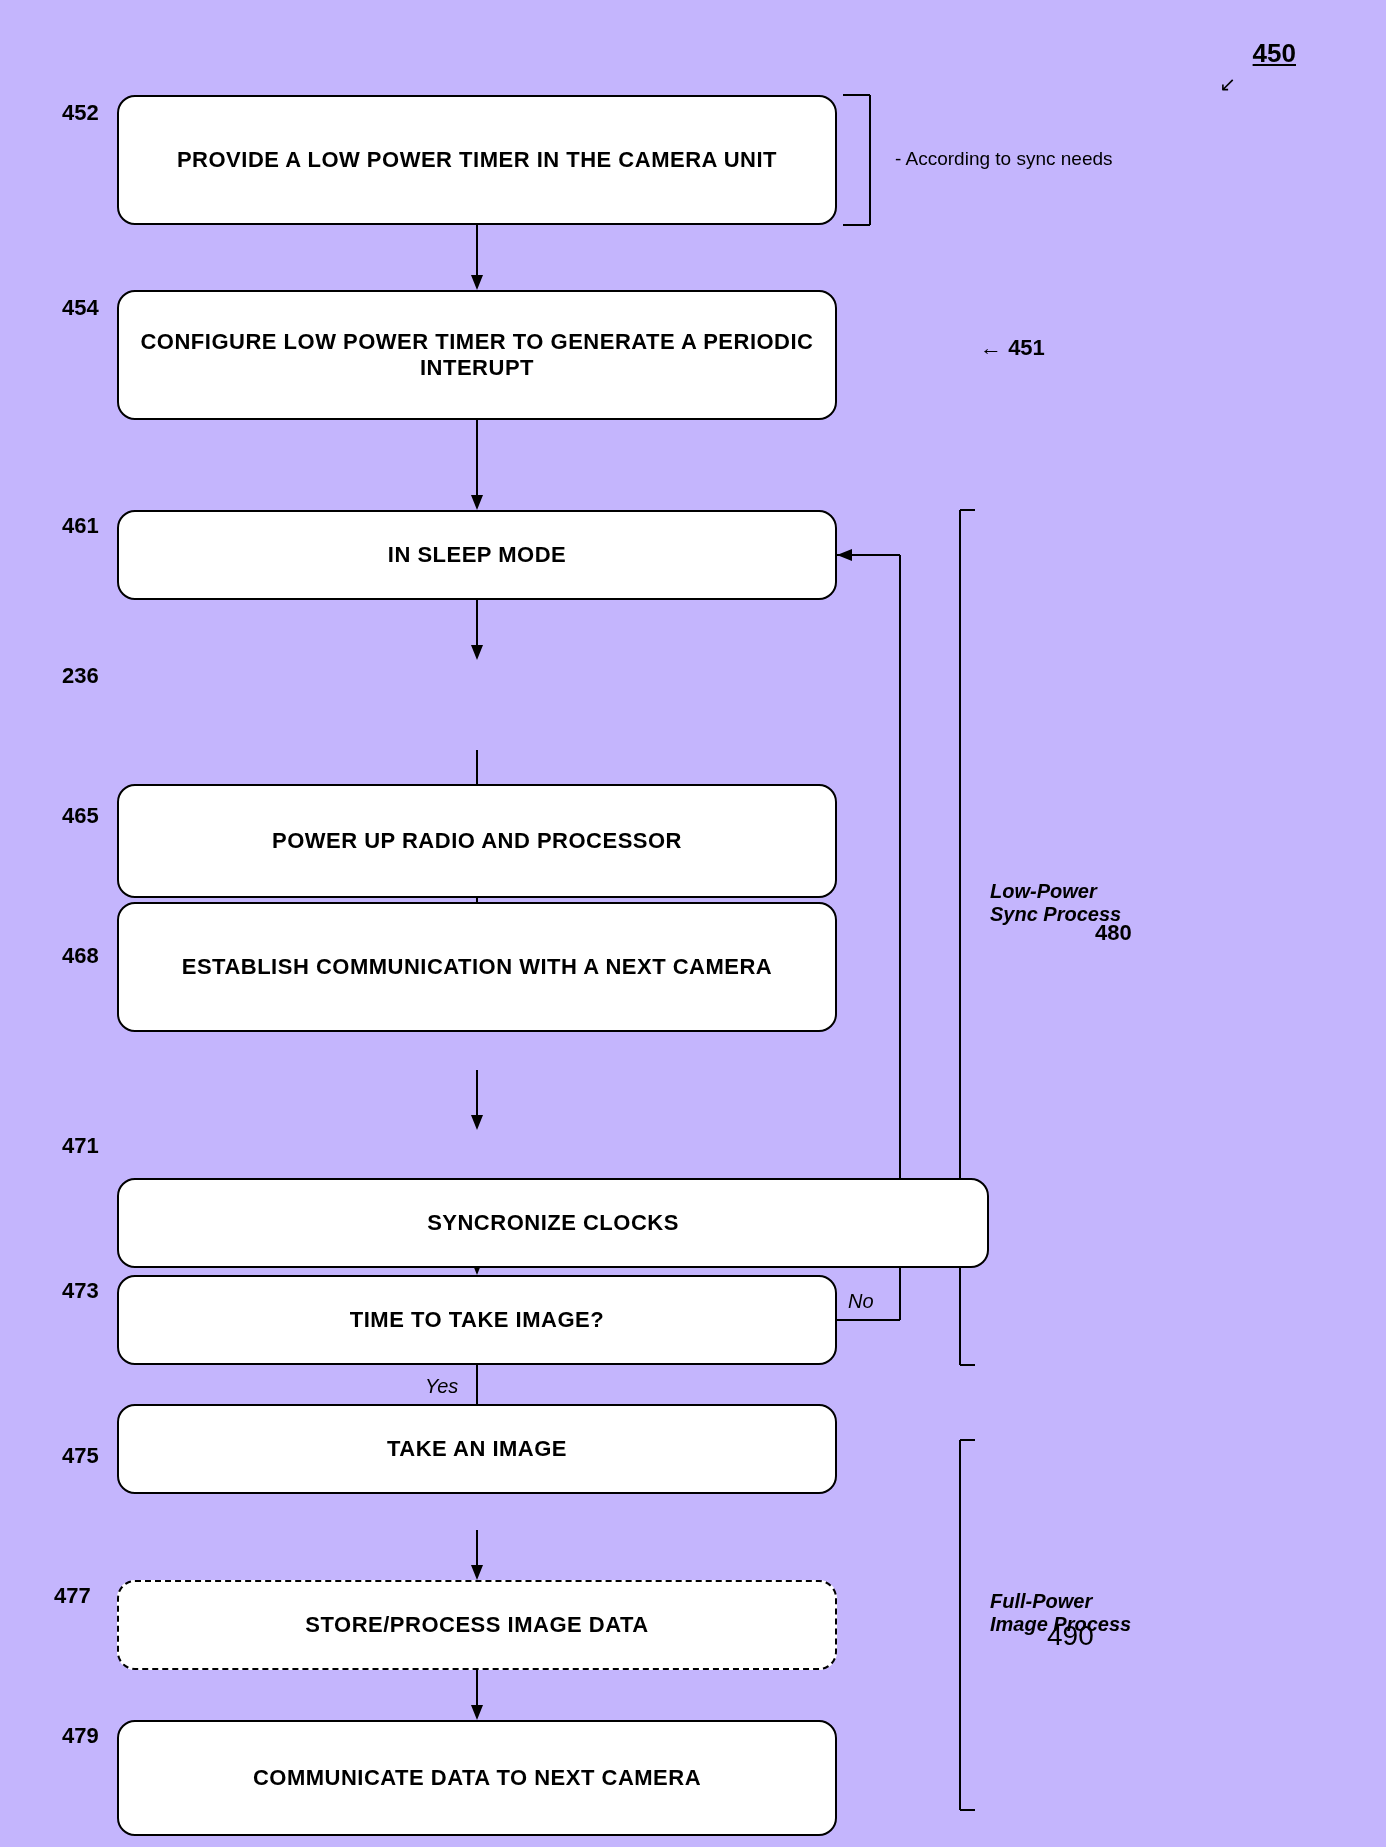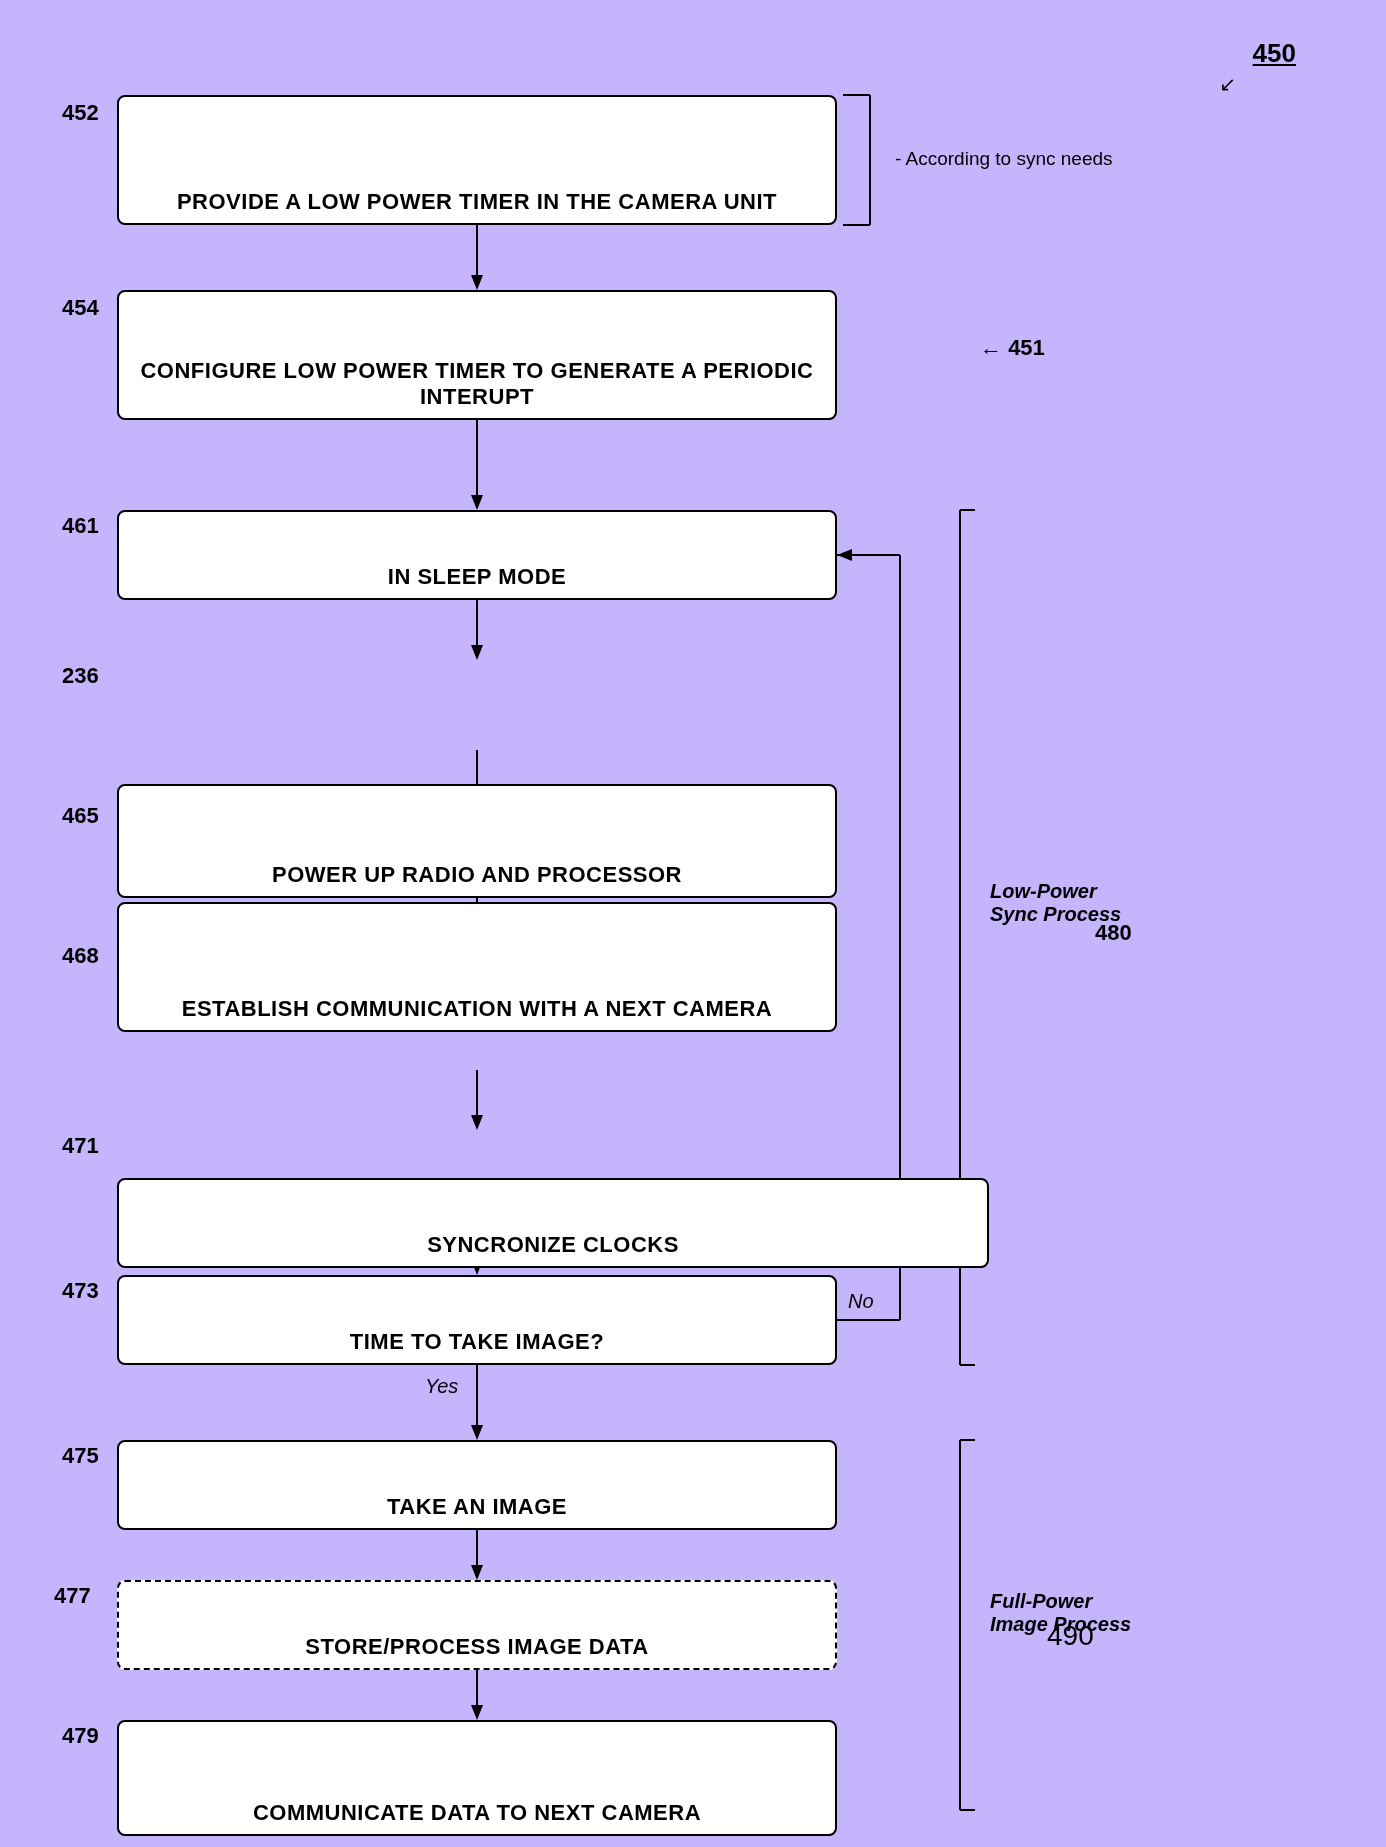--- a/index.html
+++ b/index.html
@@ -32,23 +32,23 @@
       position: absolute;
       top: 72px;
       right: 150px;
       font-size: 20px;
     }
 
     
     .flow-box {
       position: absolute;
       border: 2.5px solid #000;
-      border-radius: 8px;
+      border-radius: 18px;
       display: flex;
-      align-items: flex-end;
+      align-items: center;
       justify-content: center;
       text-align: center;
       font-size: 22px;
       font-weight: bold;
       letter-spacing: 0.5px;
       background: #fff;
       padding: 8px 16px;
     }
 
     .flow-box.dashed {
@@ -181,21 +181,21 @@
   <div class="step-label" style="left:62px; top:1278px;">473</div>
   <div class="flow-box" style="left:117px; top:1275px; width:720px; height:90px;">
     <span>TIME TO TAKE IMAGE?</span>
   </div>
 
   <div class="no-label" style="left:848px; top:1290px;">No</div>
 
   <div class="yes-label" style="left:425px; top:1375px;">Yes</div>
 
   <div class="step-label" style="left:62px; top:1443px;">475</div>
-  <div class="flow-box" style="left:117px; top:1440px; width:720px; height:90px;">
+  <div class="flow-box" style="left:117px; top:1404px; width:720px; height:90px;">
     <span>TAKE AN IMAGE</span>
   </div>
 
   <div class="step-label" style="left:54px; top:1583px;">477</div>
   <div class="flow-box dashed" style="left:117px; top:1580px; width:720px; height:90px;">
     <span>STORE/PROCESS IMAGE DATA</span>
   </div>
 
   <div class="step-label" style="left:62px; top:1723px;">479</div>
   <div class="flow-box" style="left:117px; top:1720px; width:720px; height:116px;">

